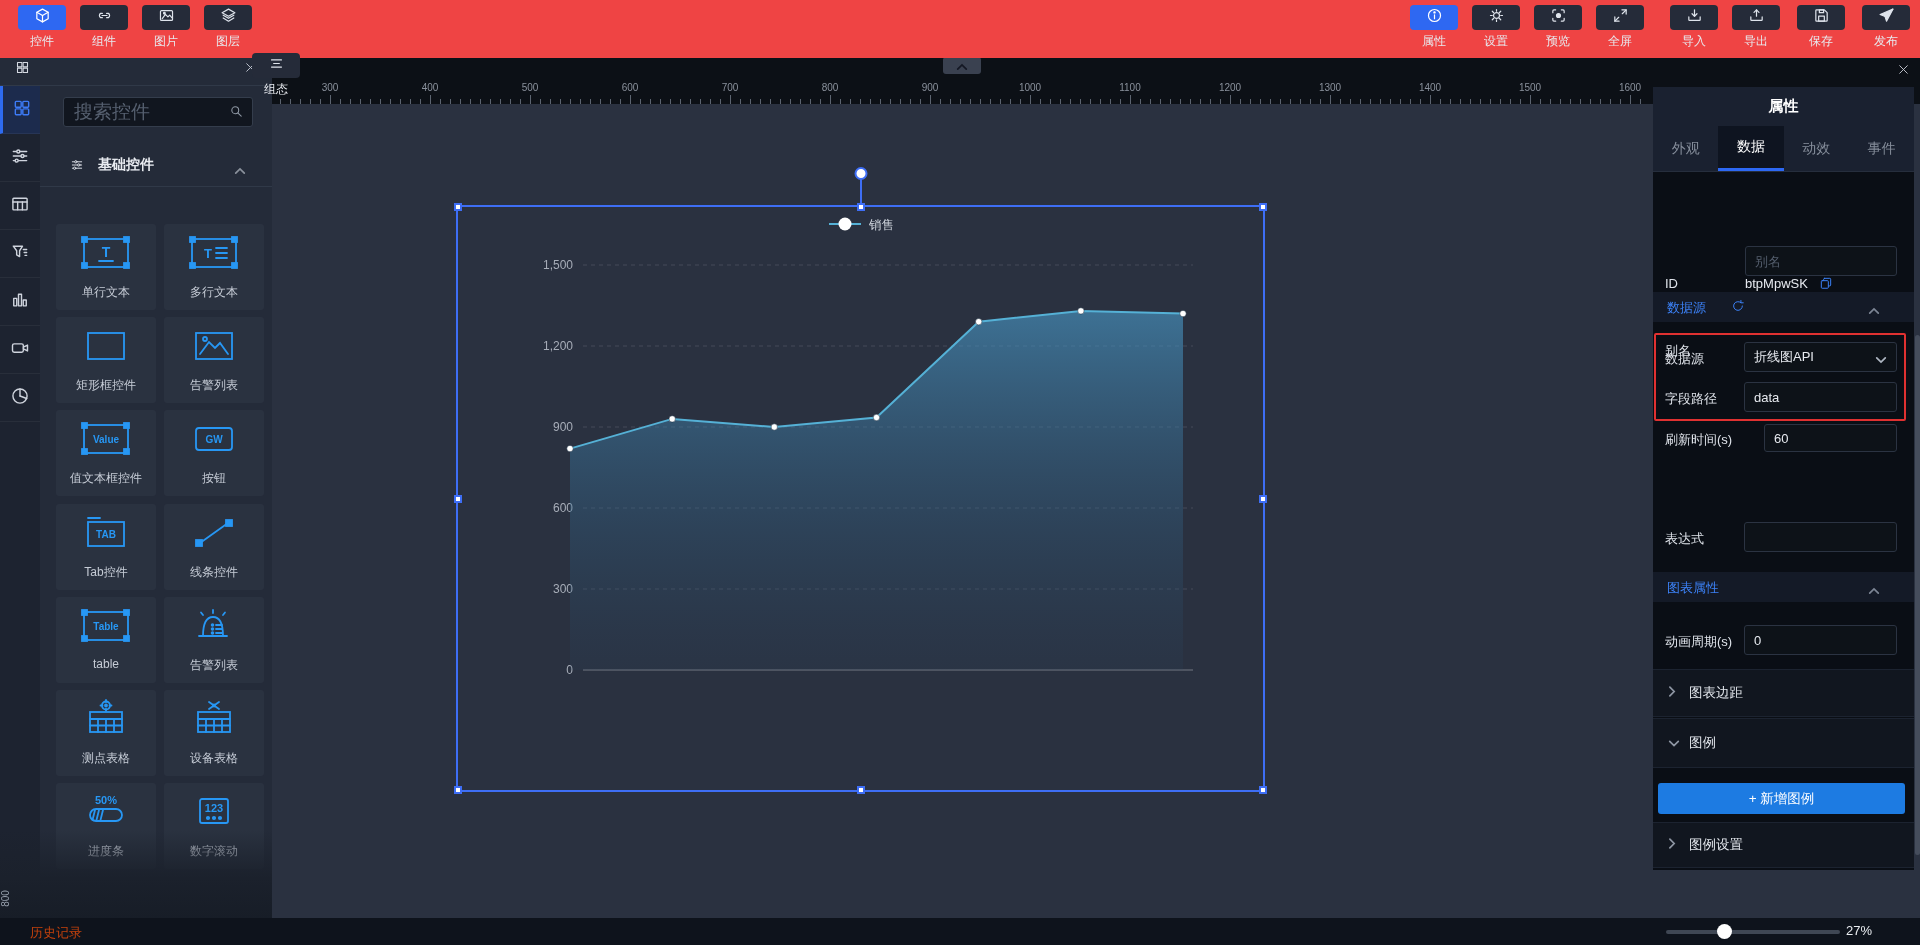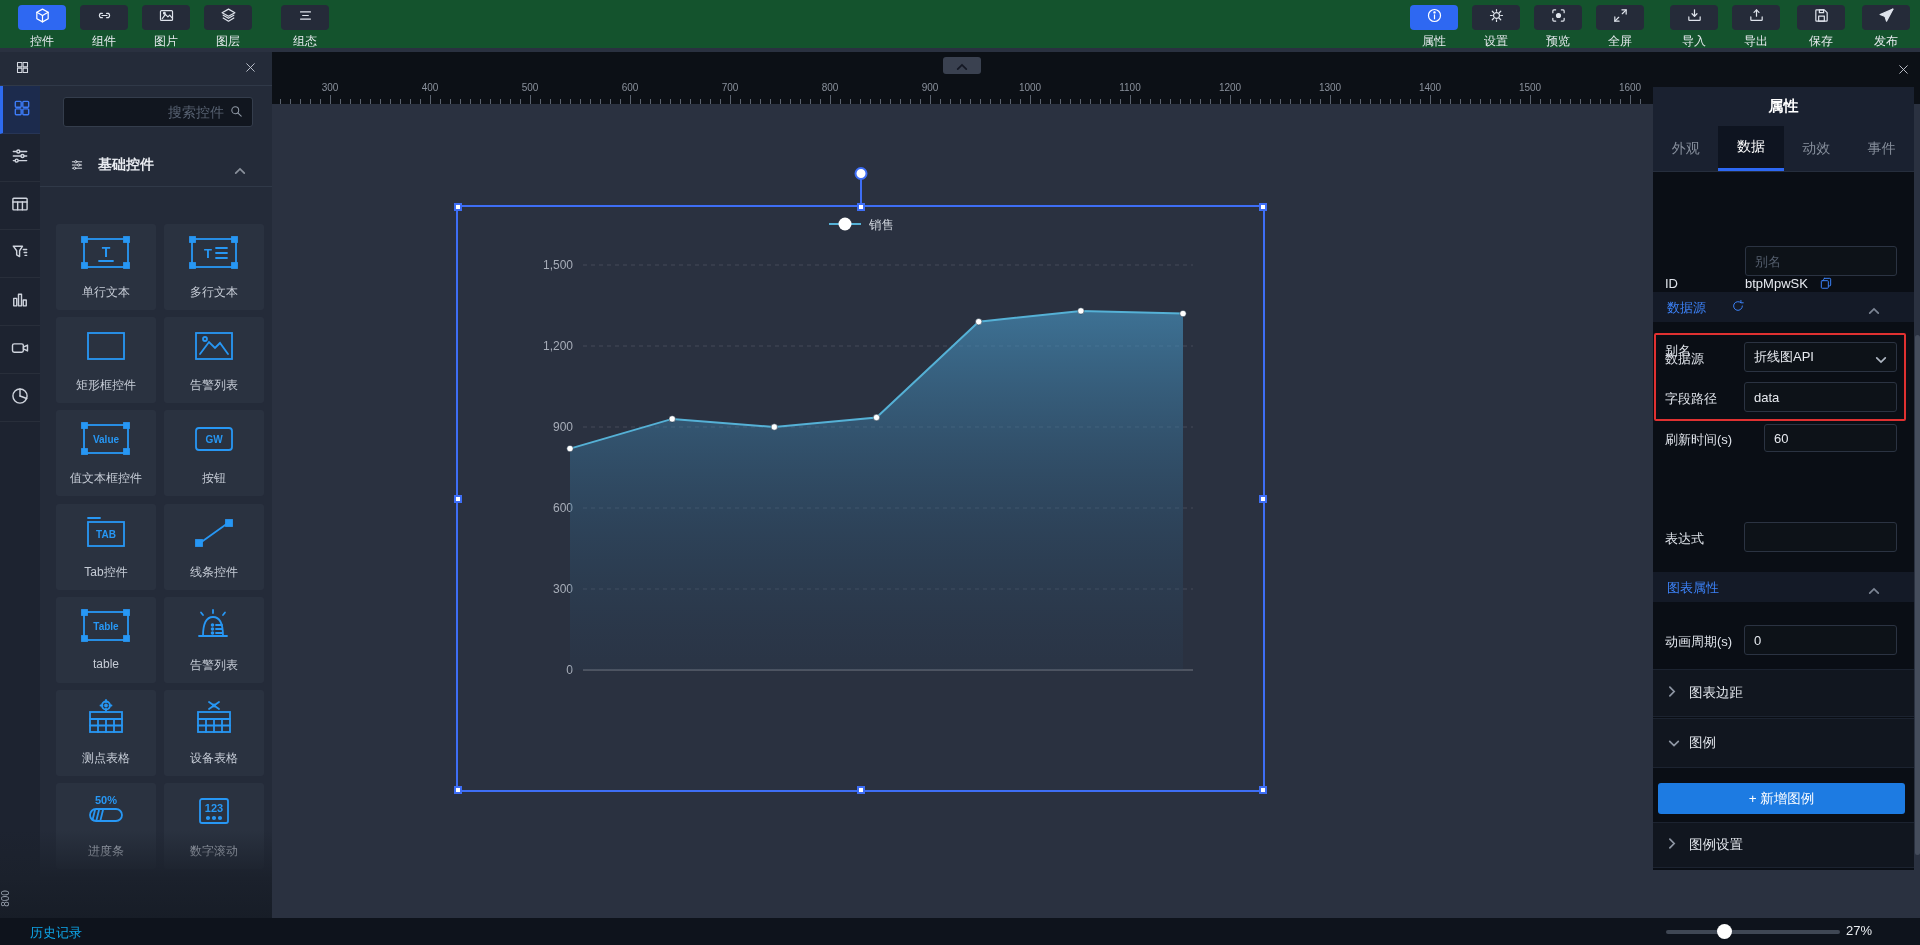--- a/index.html
+++ b/index.html
@@ -1,21 +1,21 @@
 <!DOCTYPE html>
 <html><head>
 <meta charset="utf-8">
 <style>
   html,body{margin:0;padding:0;width:1920px;height:945px;overflow:hidden;background:#2a3140;
     font-family:"Liberation Sans",sans-serif;-webkit-font-smoothing:antialiased;}
   .abs{position:absolute;}
   #app{position:relative;width:1920px;height:945px;}
 
   
-  #toolbar{position:absolute;left:0;top:0;width:1920px;height:48px;background:#14532d;z-index:40;}
+  #toolbar{position:absolute;left:0;top:0;width:1920px;height:58px;background:#ef4444;z-index:40;}
   .tb-item{position:absolute;top:0;width:60px;height:52px;cursor:pointer;}
   .tb-box{position:absolute;left:50%;transform:translateX(-50%);top:5px;width:48px;height:25px;
     background:#252b39;border-radius:4px;display:flex;align-items:center;justify-content:center;color:#dfe4ec;}
   .tb-box.active{background:#2e68f2;color:#fff;}
   .tb-label{position:absolute;left:50%;transform:translateX(-50%);top:33px;font-size:12px;color:#e7eaef;white-space:nowrap;}
 
   
   #ruler{position:absolute;left:0;top:52px;width:1920px;height:52px;background:#0c1016;z-index:5;}
   .tick{position:absolute;bottom:0;width:1px;background:#5c6470;}
   .tick-label{position:absolute;bottom:11px;transform:translateX(-50%);font-size:10px;color:#8a919c;}
@@ -40,21 +40,21 @@
   #lp-close{position:absolute;right:12px;top:8px;width:16px;height:16px;color:#c3c9d3;cursor:pointer;}
   #lp-grid-ico{position:absolute;left:15px;top:8px;color:#d5dae2;}
   #lp-strip{position:absolute;left:0;top:34px;width:40px;height:832px;background:#1d2330;}
   .strip-cell{width:40px;height:48px;display:flex;align-items:center;justify-content:center;color:#cfd4dd;
     border-bottom:1px solid rgba(255,255,255,0.05);cursor:pointer;box-sizing:border-box;}
   .strip-cell.active{background:#1c2b4d;border-left:3px solid #2e6bf0;color:#3d7bf7;}
   #lp-content{position:absolute;left:40px;top:34px;width:232px;height:832px;}
   #lp-search{position:absolute;left:23px;top:11px;width:190px;height:30px;background:#11161f;border:1px solid #343d4c;
     border-radius:3px;box-sizing:border-box;}
   #lp-search input{position:absolute;left:8px;top:1px;width:150px;height:26px;background:transparent;border:none;outline:none;
-    color:#9aa3b0;font-size:14px;font-family:Liberation Serif, serif;text-align:right;}
+    color:#9aa3b0;font-size:19px;font-family:Liberation Mono, monospace;}
   #lp-search input::placeholder{color:#566070;}
   #lp-search .mag{position:absolute;right:8px;top:6px;color:#8e97a4;}
   #lp-sec{position:absolute;left:0;top:60px;width:232px;height:40px;}
   #lp-sec .sec-ico{position:absolute;left:30px;top:12px;color:#d8dce3;}
   #lp-sec .sec-title{position:absolute;left:58px;top:10px;font-size:14px;font-weight:bold;color:#e8ebf0;}
   #lp-sec .sec-chev{position:absolute;right:26px;top:15px;color:#8a919c;cursor:pointer;}
   #lp-divider{position:absolute;left:0;top:100px;width:232px;height:1px;background:#303948;}
   .tile{position:absolute;width:100px;height:86px;background:#2a3240;border-radius:3px;cursor:pointer;}
   .tile .t-ico{position:absolute;left:0;top:4px;width:100px;height:52px;display:flex;align-items:center;justify-content:center;}
   .tile .t-label{position:absolute;left:0;top:60px;width:100px;text-align:center;font-size:12px;color:#c6ccd6;}
@@ -83,21 +83,21 @@
   .collapse-row .c-chev{position:absolute;left:15px;top:50%;transform:translateY(-50%);color:#8d95a2;}
   .collapse-row .c-label{position:absolute;left:36px;top:50%;transform:translateY(-50%);font-size:13.5px;color:#e4e8ee;}
   #add-legend{position:absolute;left:5px;top:696px;width:247px;height:31px;background:#1d7be2;border-radius:3px;
     display:flex;align-items:center;justify-content:center;color:#fff;font-size:13.5px;cursor:pointer;}
   #rp-scrollbar{position:absolute;left:1915px;top:335px;width:5px;height:520px;background:#454d5c;border-radius:3px;z-index:22;}
   #red-box{position:absolute;left:1654px;top:333px;width:252px;height:88px;border:2px solid #e03131;border-radius:2px;
     box-sizing:border-box;z-index:23;pointer-events:none;}
 
   
   #statusbar{position:absolute;left:0;top:918px;width:1920px;height:27px;background:#0e131c;z-index:30;}
-  #history-label{position:absolute;left:30px;top:6px;font-size:13px;color:#0ea5e9;}
+  #history-label{position:absolute;left:30px;top:6px;font-size:13px;color:#c2410c;}
   #zoom-track{position:absolute;left:1666px;top:930px;width:174px;height:4px;background:#3f4754;border-radius:2px;z-index:31;}
   #zoom-handle{position:absolute;left:1717px;top:924px;width:15px;height:15px;background:#fff;border-radius:50%;z-index:32;cursor:pointer;}
   #zoom-label{position:absolute;left:1846px;top:923px;font-size:13px;color:#e9ecf0;z-index:31;}
   #vruler-label{position:absolute;left:-3px;top:893px;font-size:10px;color:#97a0ad;transform:rotate(-90deg);z-index:31;}
 </style>
 </head>
 <body>
 
 <div id="app">
 
@@ -346,21 +346,21 @@
       <div class="tb-item" style="left: 198px;">
         <div class="tb-box">
           <span><svg width="17" height="17" viewBox="0 0 24 24" fill="none" stroke="currentColor" stroke-width="1.7" stroke-linecap="round" stroke-linejoin="round">
               <path d="M12 3 L21 8 L12 13 L3 8 Z"></path>
               <path d="M4.5 11.5 L12 16 L19.5 11.5"></path>
               <path d="M4.5 15.5 L12 20 L19.5 15.5"></path>
             </svg></span>
         </div>
         <div class="tb-label">图层</div>
       </div>
-      <div class="tb-item" style="left: 275px;">
+      <div class="tb-item" style="left: 246px; margin-top: 48px;">
         <div class="tb-box">
           <span><svg width="17" height="17" viewBox="0 0 24 24" fill="none" stroke="currentColor" stroke-width="1.7" stroke-linecap="round" stroke-linejoin="round">
               <path d="M5 7 H19"></path>
               <path d="M8 12 H16"></path>
               <path d="M5 17 H19"></path>
             </svg></span>
         </div>
         <div class="tb-label">组态</div>
       </div>
       <div class="tb-item" style="left: 1404px;">

